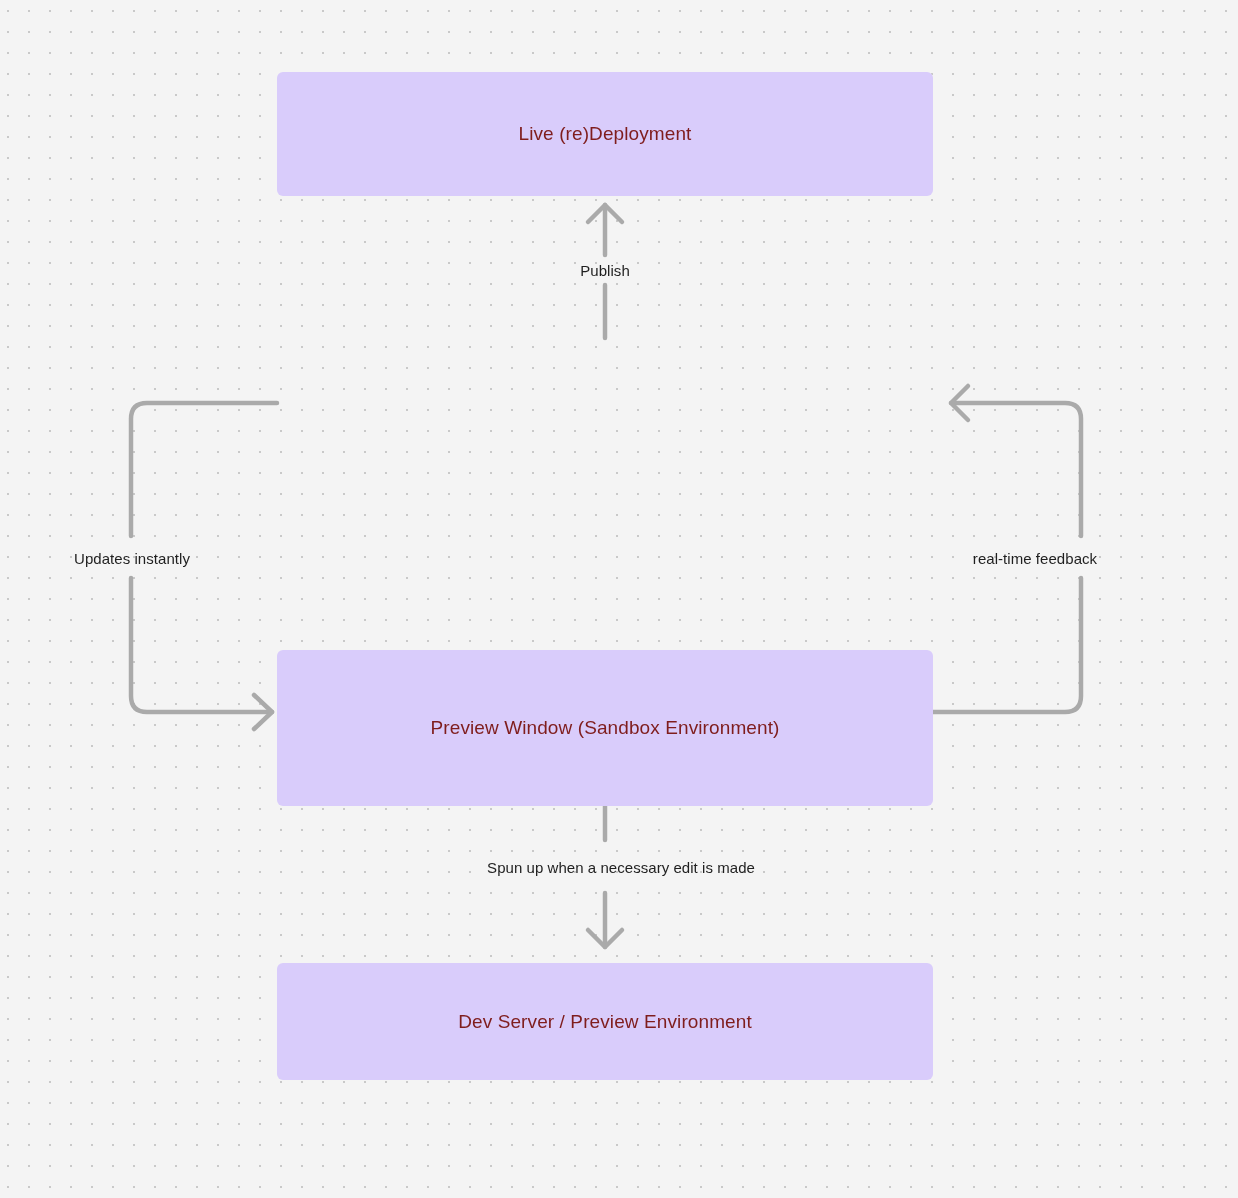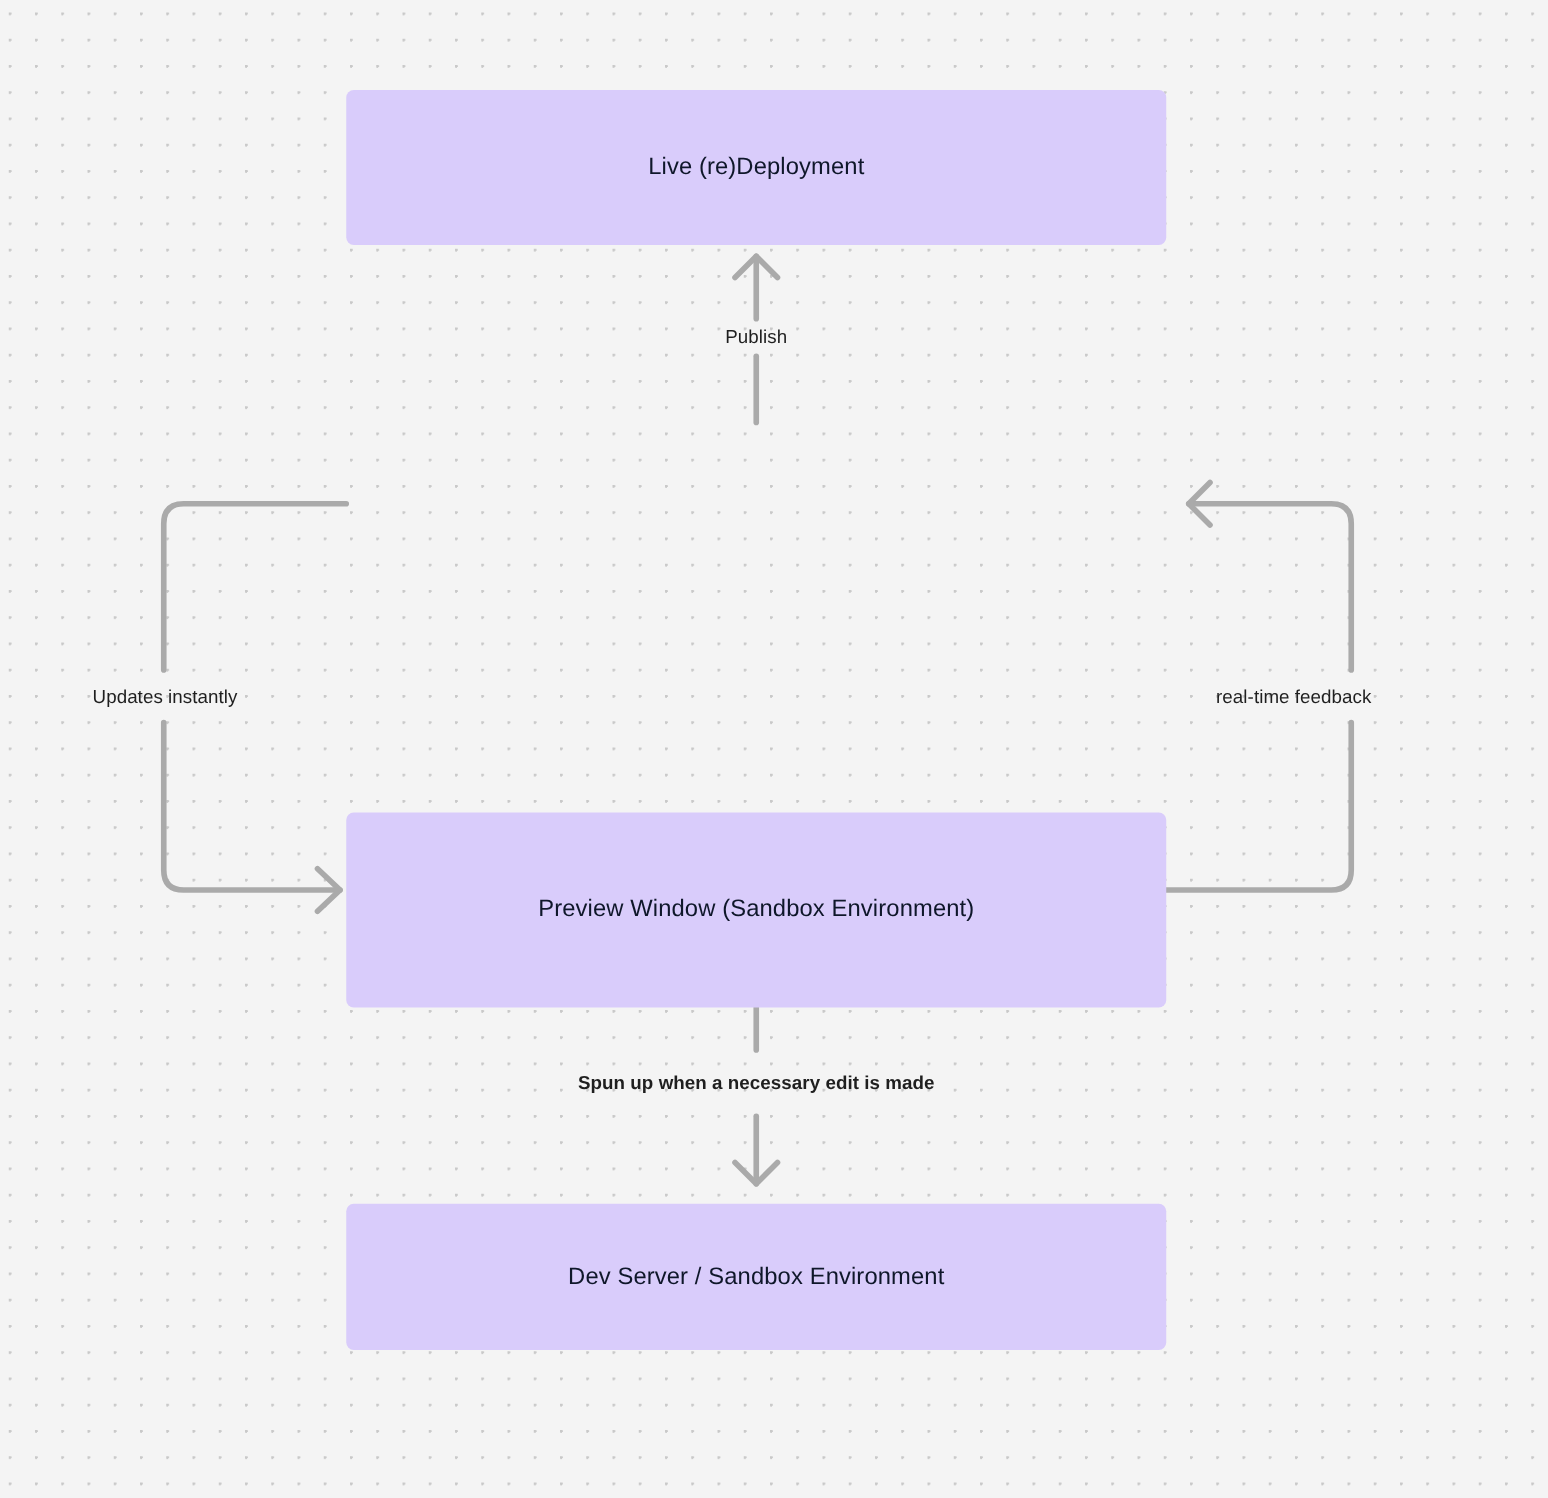--- a/index.html
+++ b/index.html
@@ -27,21 +27,21 @@
     pointer-events: none;
   }
   .node {
     position: absolute;
     box-sizing: border-box;
     background: #D9CCFB;
     border-radius: 6px;
     display: flex;
     align-items: center;
     justify-content: center;
-    color: #0f172a;
+    color: #7f1d1d;
     font-size: 19px;
     font-family: "Liberation Sans", sans-serif;
     letter-spacing: 0.1px;
     text-align: center;
   }
   .edge-label {
     position: absolute;
     color: #1F1F1F;
     font-size: 15px;
     font-family: "Liberation Sans", sans-serif;
@@ -84,24 +84,24 @@
   <div class="node" style="left:277px; top:72px; width:656px; height:124px;">
     <span>Live (re)Deployment</span>
   </div>
 
 
   <div class="node" style="left:277px; top:650px; width:656px; height:156px;">
     <span>Preview Window (Sandbox Environment)</span>
   </div>
 
   <div class="node" style="left:277px; top:963px; width:656px; height:117px;">
-    <span>Dev Server / Sandbox Environment</span>
+    <span>Dev Server / Preview Environment</span>
   </div>
 
   <div class="edge-label center" style="left:605px; top:270px;">Publish</div>
 
   <div class="edge-label center" style="left:132px; top:558px;">Updates instantly</div>
 
   <div class="edge-label center" style="left:1035px; top:558px;">real-time feedback</div>
 
-  <div class="edge-label center" style="left:605px; top:867px;font-weight:bold;">Spun up when a necessary edit is made</div>
+  <div class="edge-label center" style="left:621px; top:867px;">Spun up when a necessary edit is made</div>
 
 </div>
 
 </body></html>

